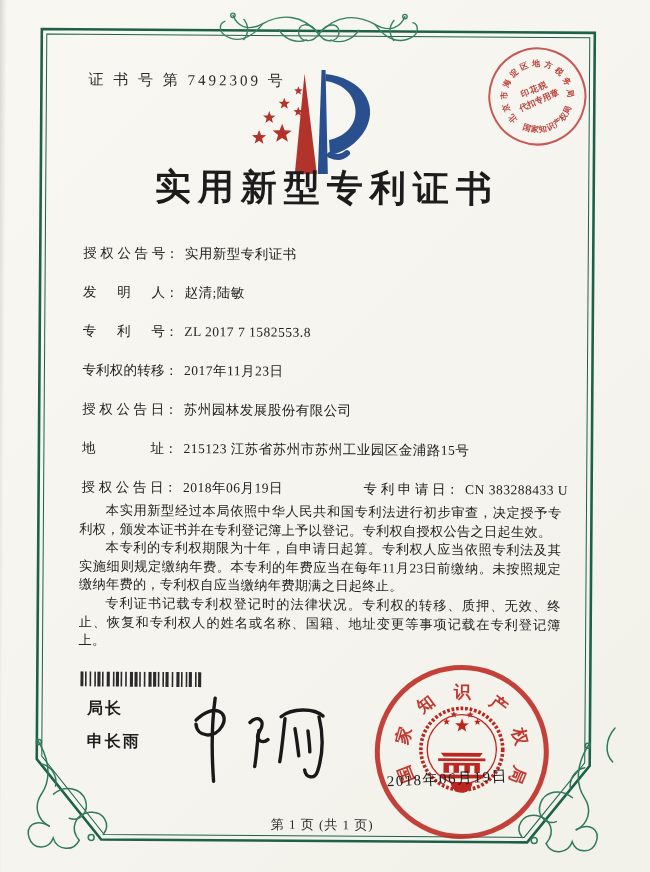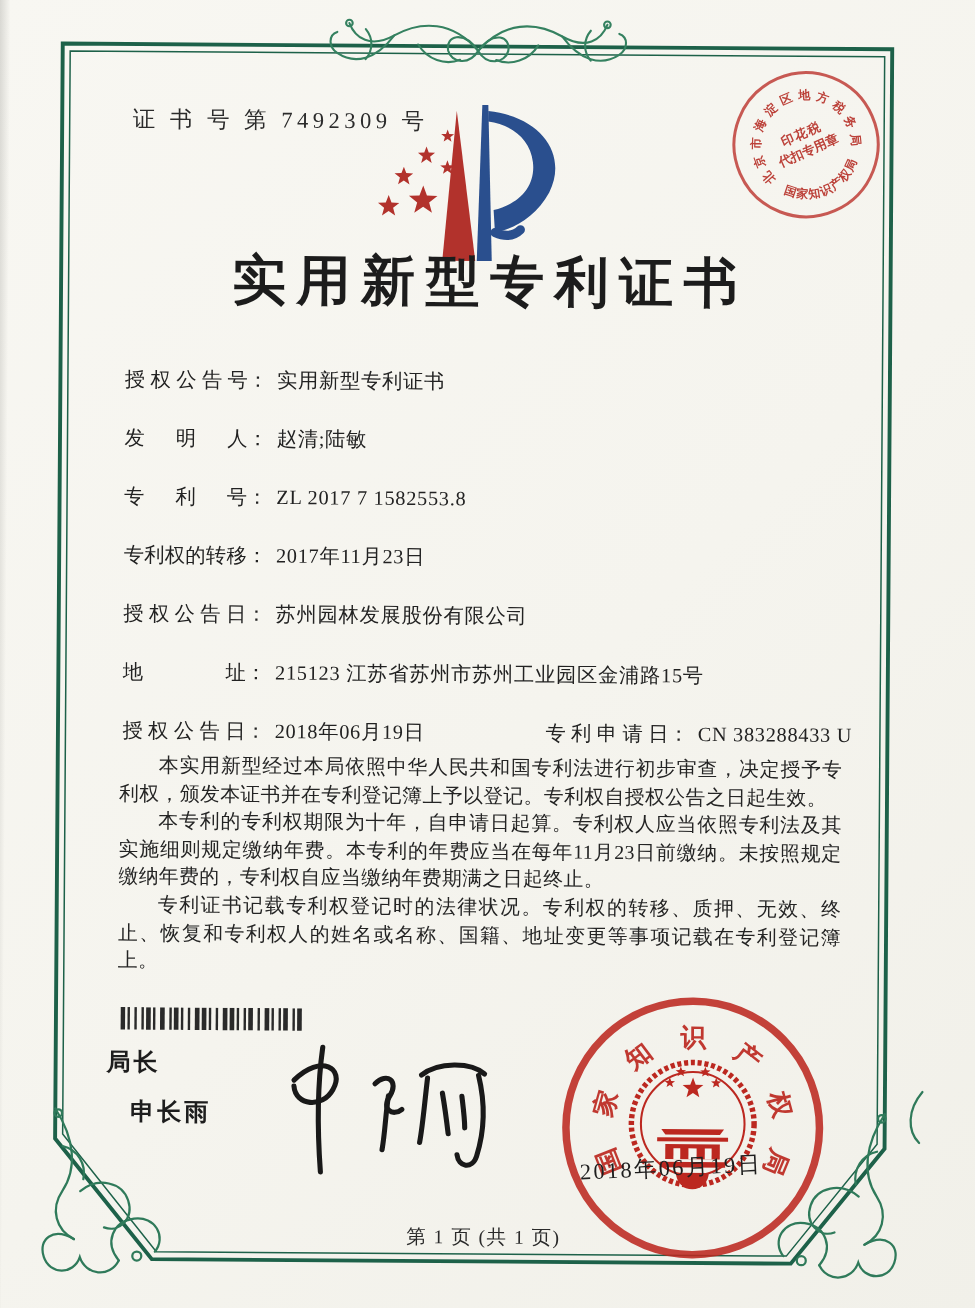--- a/index.html
+++ b/index.html
@@ -44,21 +44,21 @@
   .flabel{display:inline-block;width:82px;text-align:justify;text-align-last:justify;vertical-align:top;}
   .fcolon{display:inline-block;margin-right:6px;}
   .fvalue{letter-spacing:.5px;}
   .grant-no{position:absolute;left:282px;top:0;}
   
   .paras{position:absolute;left:86px;top:507px;width:482px;z-index:2;color:#242424;}
   .paras p{margin:0;font-size:13.2px;line-height:18.6px;text-indent:2em;text-align:justify;letter-spacing:.3px;}
   
   .barcode{position:absolute;left:88px;top:677px;z-index:2;}
   
-  .director-label{position:absolute;left:79px;top:704px;font-size:16px;font-weight:bold;color:#1d1d1d;z-index:2;letter-spacing:2px;}
+  .director-label{position:absolute;left:95px;top:704px;font-size:16px;font-weight:bold;color:#1d1d1d;z-index:2;letter-spacing:2px;}
   .director-name{position:absolute;left:95px;top:737px;font-size:16px;font-weight:bold;color:#1d1d1d;z-index:2;letter-spacing:2px;text-align:center;}
   .signature{position:absolute;left:185px;top:693px;z-index:4;}
   
   .seal{
     position:absolute;left:383px;top:668px;width:164px;height:164px;z-index:3;
     border:5.5px solid rgba(188,40,32,.88);border-radius:50%;color:#bc2820;
   }
   .seal .ring span{font-size:17px;font-weight:bold;color:rgba(188,40,32,.92);}
   .emblem{position:absolute;left:50%;top:50%;transform:translate(-50%,-50%);}
   .seal-date{

